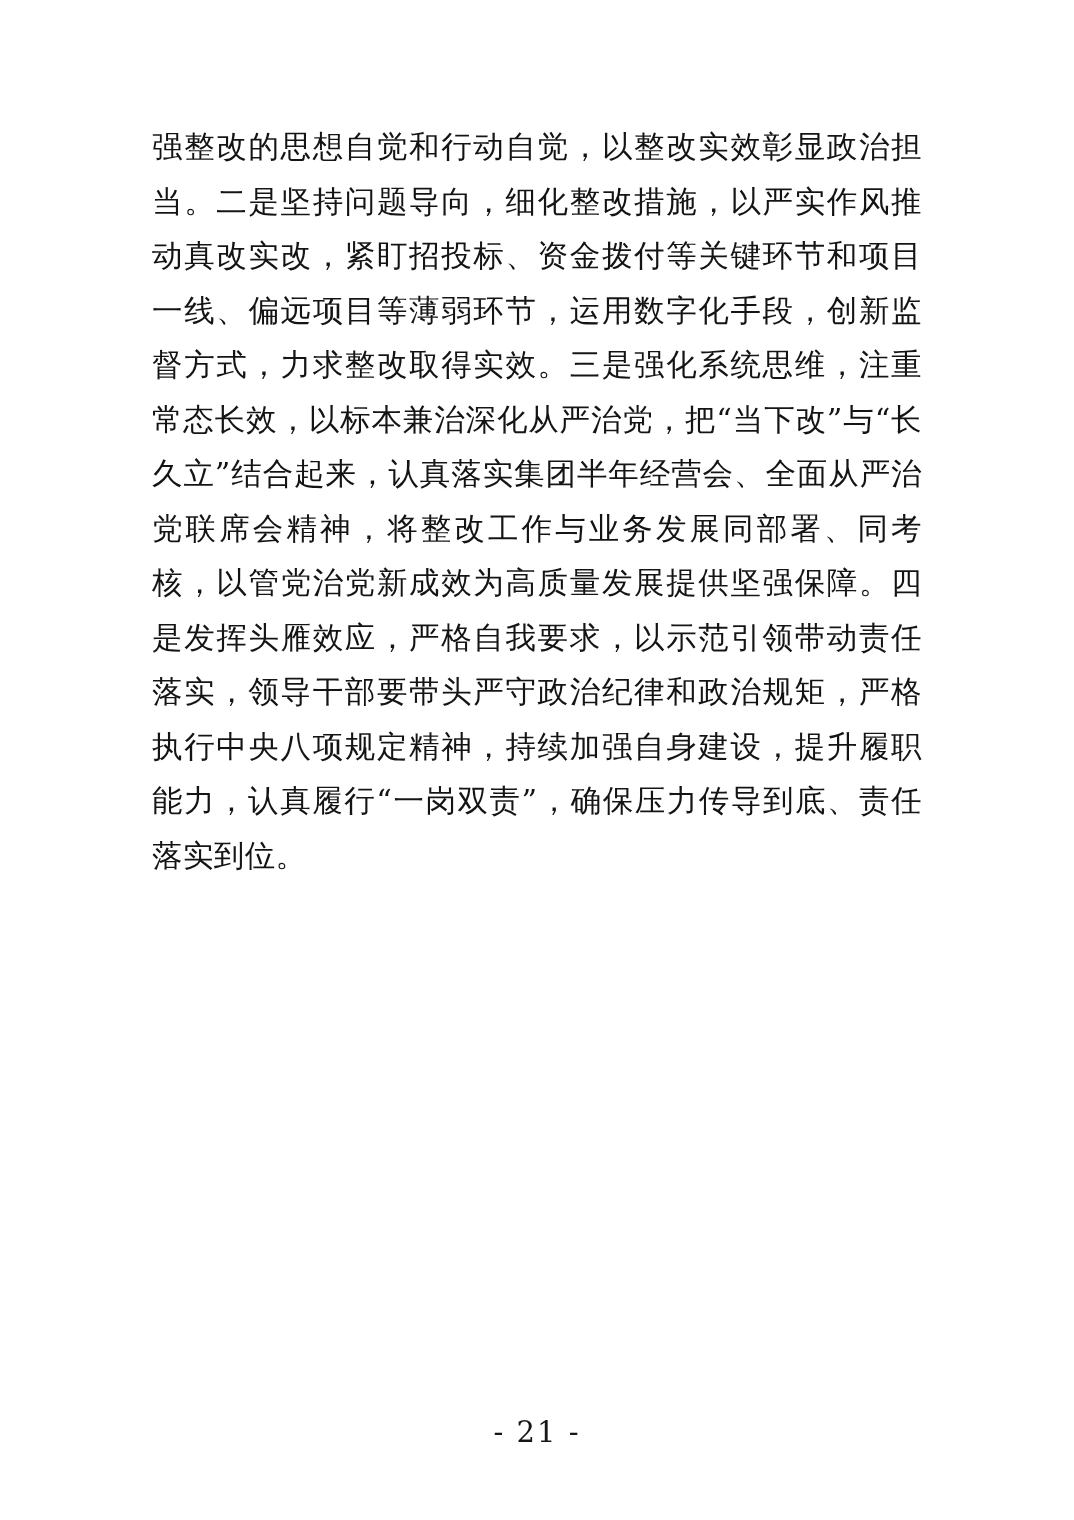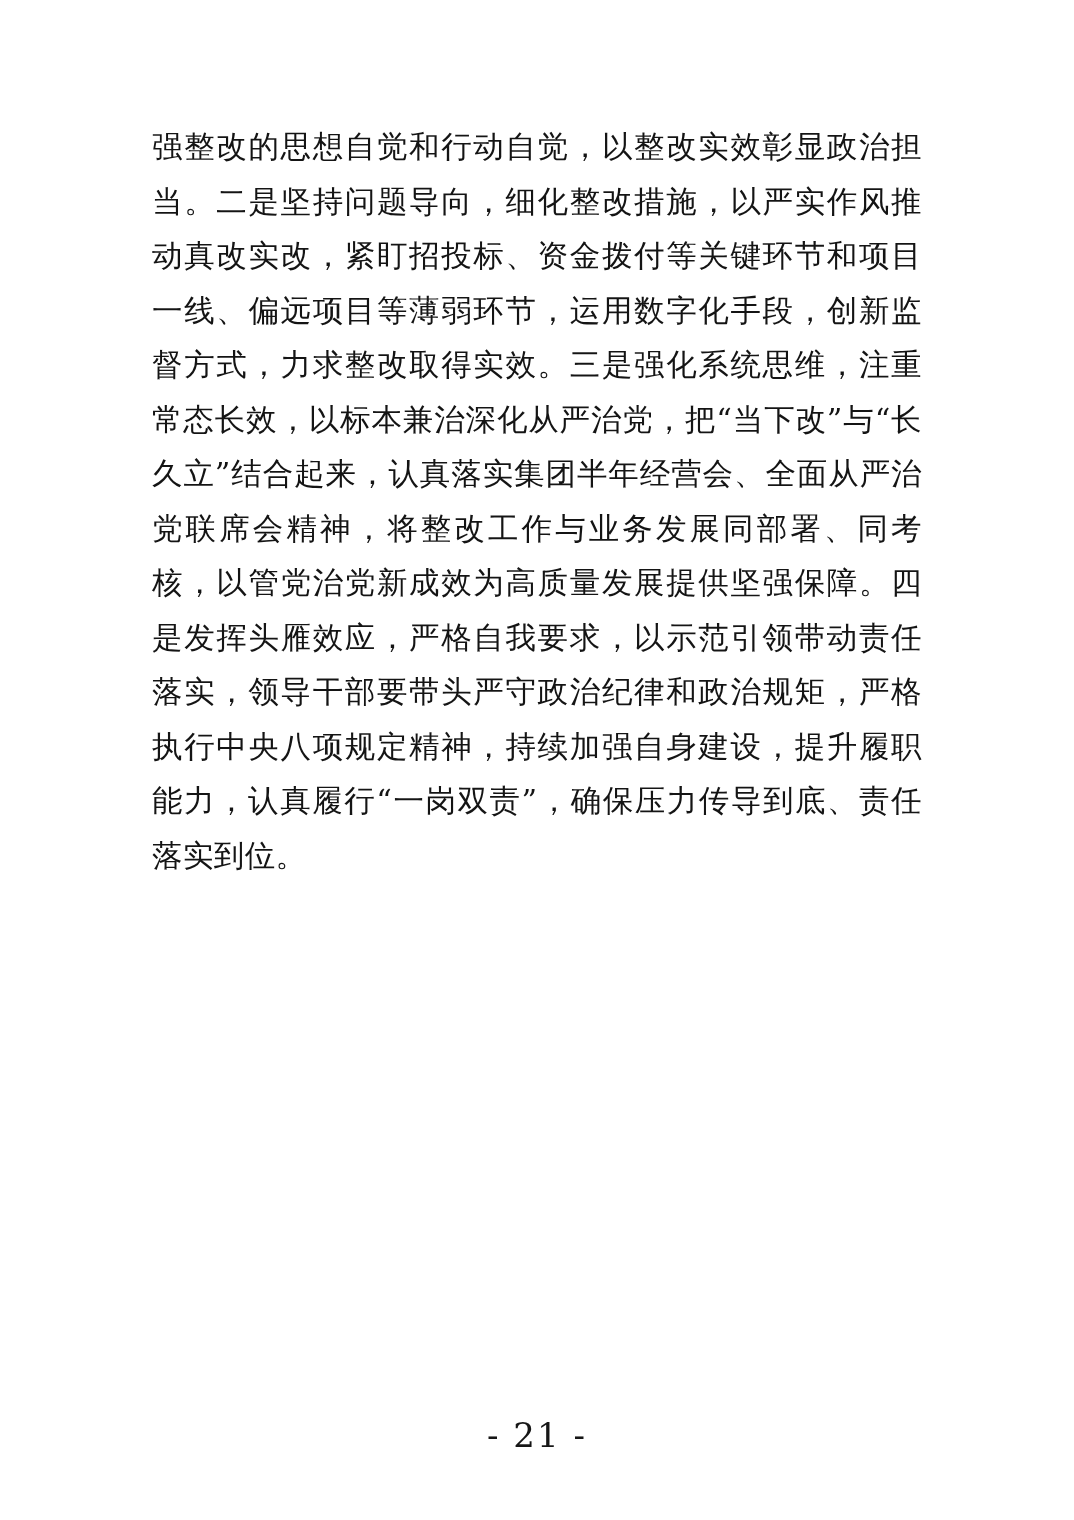--- a/index.html
+++ b/index.html
@@ -44,21 +44,21 @@
   }
   .indent {
     text-indent: 61px;
   }
   .footer {
     position: absolute;
     left: 0;
     top: 1415px;
     width: 1074px;
     text-align: center;
-    font-size: 34px;
+    font-size: 29px;
     letter-spacing: 2px;
     color: #161616;
     font-family: "DejaVu Serif", "Liberation Serif", serif;
   }
 </style>
 </head>
 <body>
 
 <div class="page">
 

